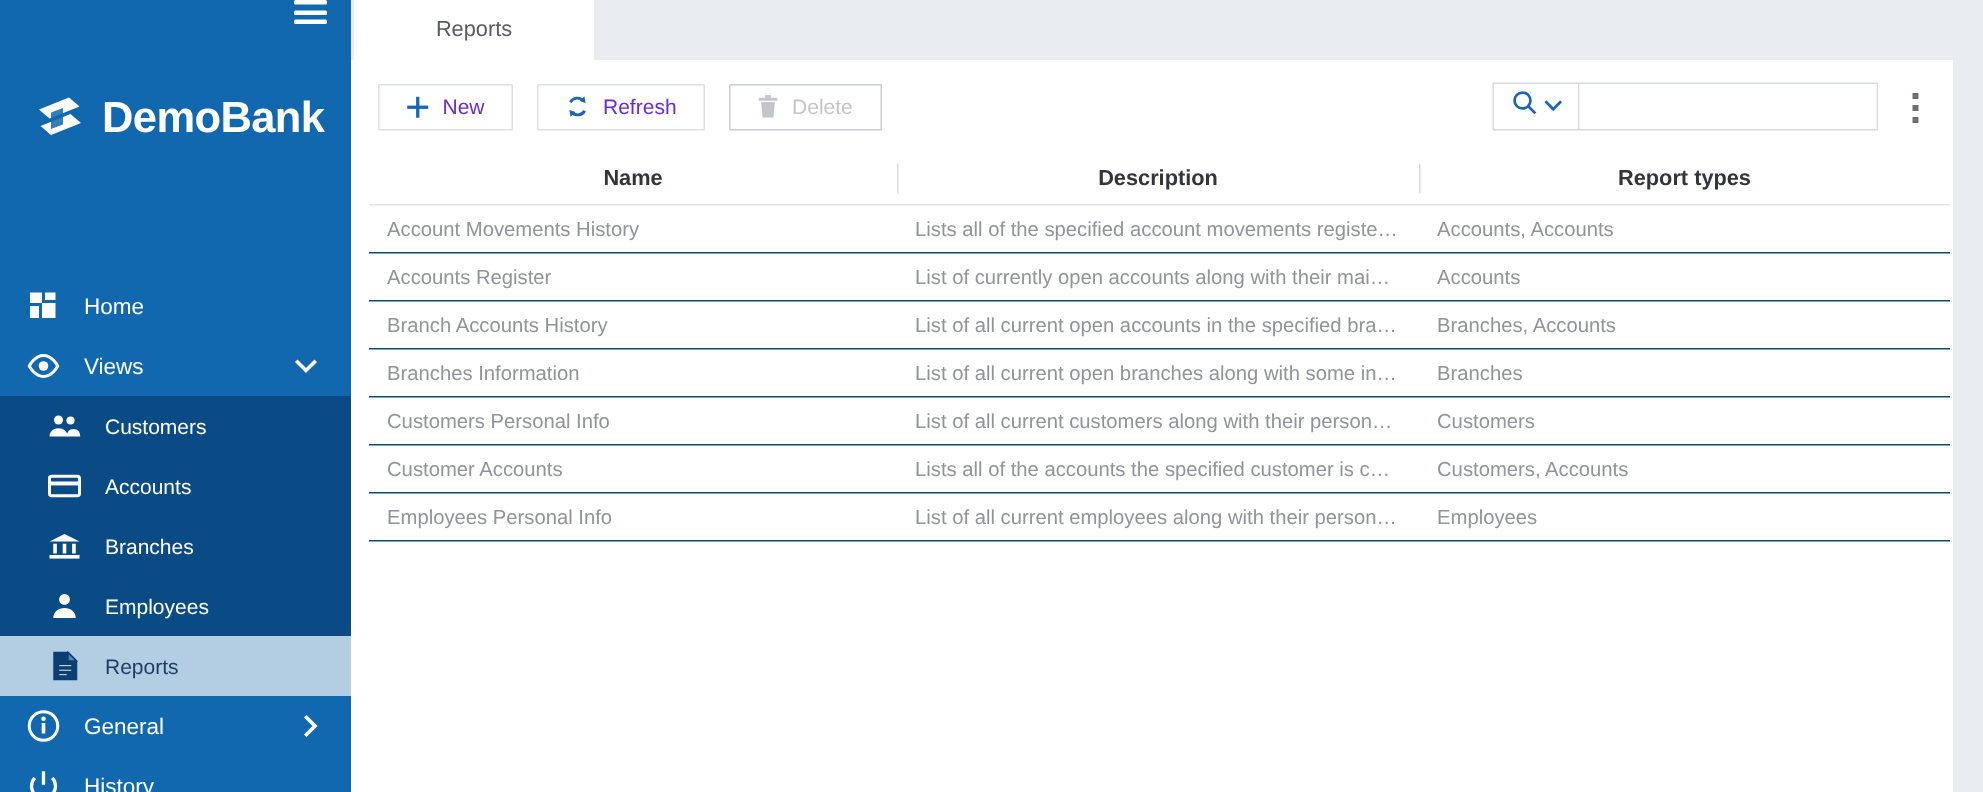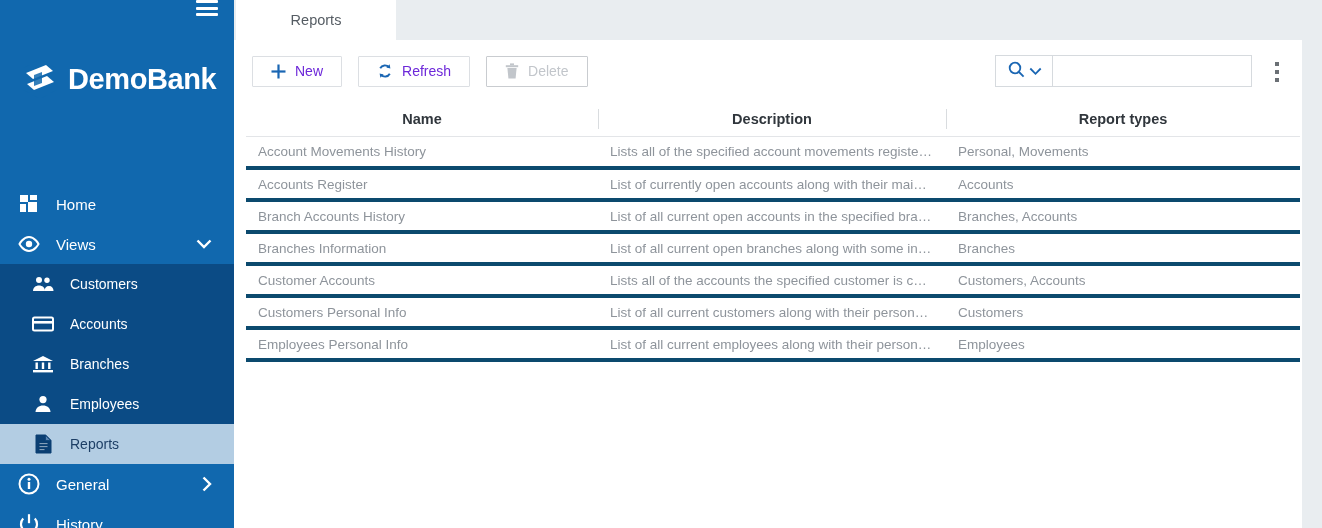--- a/index.html
+++ b/index.html
@@ -88,21 +88,21 @@
   .tbl th {
     font-size: 14.5px; color: #30363c; font-weight: bold; height: 34px;
     text-align: center; border-bottom: 1px solid #e3e5e8; position: relative;
   }
   .tbl th.sep::before {
     content: ""; position: absolute; left: 0; top: 7px; bottom: 7px;
     width: 1px; background: #d9dcdf;
   }
   .tbl td {
     font-size: 13.5px; color: #8e949b; height: 32px;
-    border-bottom: 4px solid #0c4a6e; padding: 0 12px;
+    border-bottom: 1px solid #0c4a6e; padding: 0 12px;
     white-space: nowrap; overflow: hidden; text-overflow: ellipsis;
   }
   .col-name { width: 352px; }
   .col-desc { width: 348px; }
   .col-type { width: 354px; }
   .tbl tr { cursor: pointer; }
 </style>
 </head>
 <body>
 
@@ -323,48 +323,48 @@
           <tr>
             <th class="col-name">Name</th>
             <th class="col-desc sep">Description</th>
             <th class="col-type sep">Report types</th>
           </tr>
         </thead>
         <tbody>
           <tr>
             <td>Account Movements History</td>
             <td>Lists all of the specified account movements register…</td>
-            <td>Personal, Movements</td>
+            <td>Accounts, Accounts</td>
           </tr>
           <tr>
             <td>Accounts Register</td>
             <td>List of currently open accounts along with their main…</td>
             <td>Accounts</td>
           </tr>
           <tr>
             <td>Branch Accounts History</td>
             <td>List of all current open accounts in the specified bra…</td>
             <td>Branches, Accounts</td>
           </tr>
           <tr>
             <td>Branches Information</td>
             <td>List of all current open branches along with some inf…</td>
             <td>Branches</td>
           </tr>
           <tr>
+            <td>Customers Personal Info</td>
+            <td>List of all current customers along with their persona…</td>
+            <td>Customers</td>
+          </tr>
+          <tr>
             <td>Customer Accounts</td>
             <td>Lists all of the accounts the specified customer is cu…</td>
             <td>Customers, Accounts</td>
           </tr>
           <tr>
-            <td>Customers Personal Info</td>
-            <td>List of all current customers along with their persona…</td>
-            <td>Customers</td>
-          </tr>
-          <tr>
             <td>Employees Personal Info</td>
             <td>List of all current employees along with their person…</td>
             <td>Employees</td>
           </tr>
         </tbody>
       </table>
 
     </div>
   </section>
 </div>

